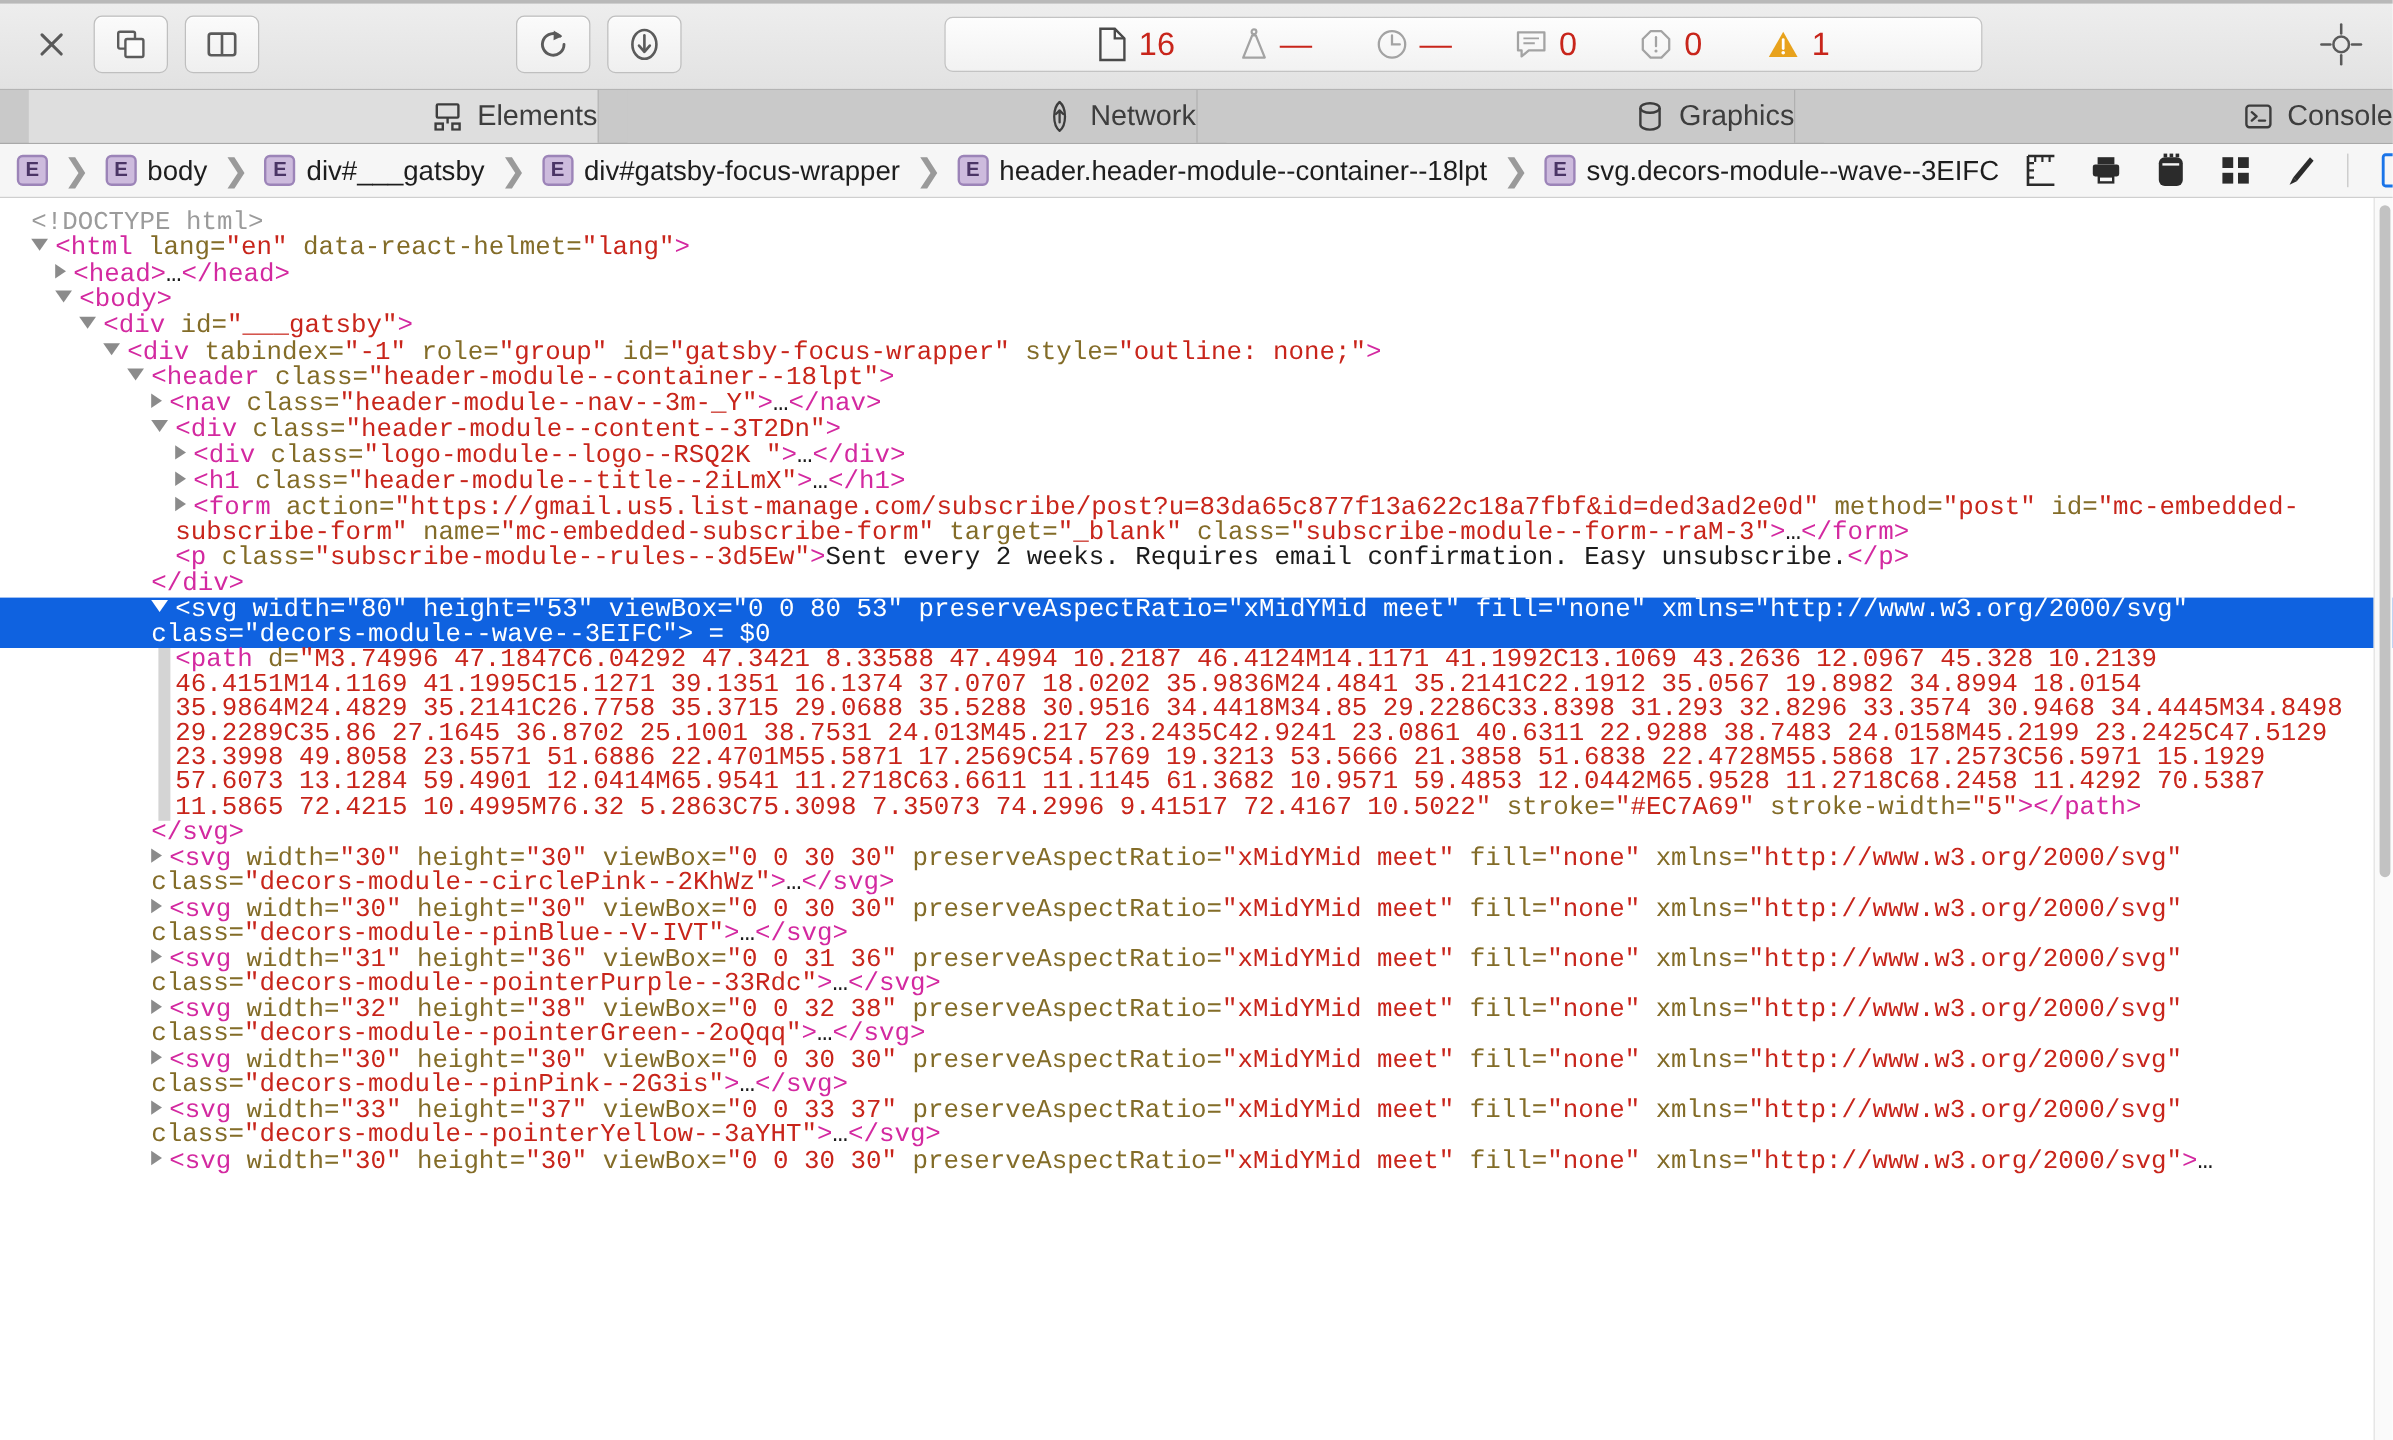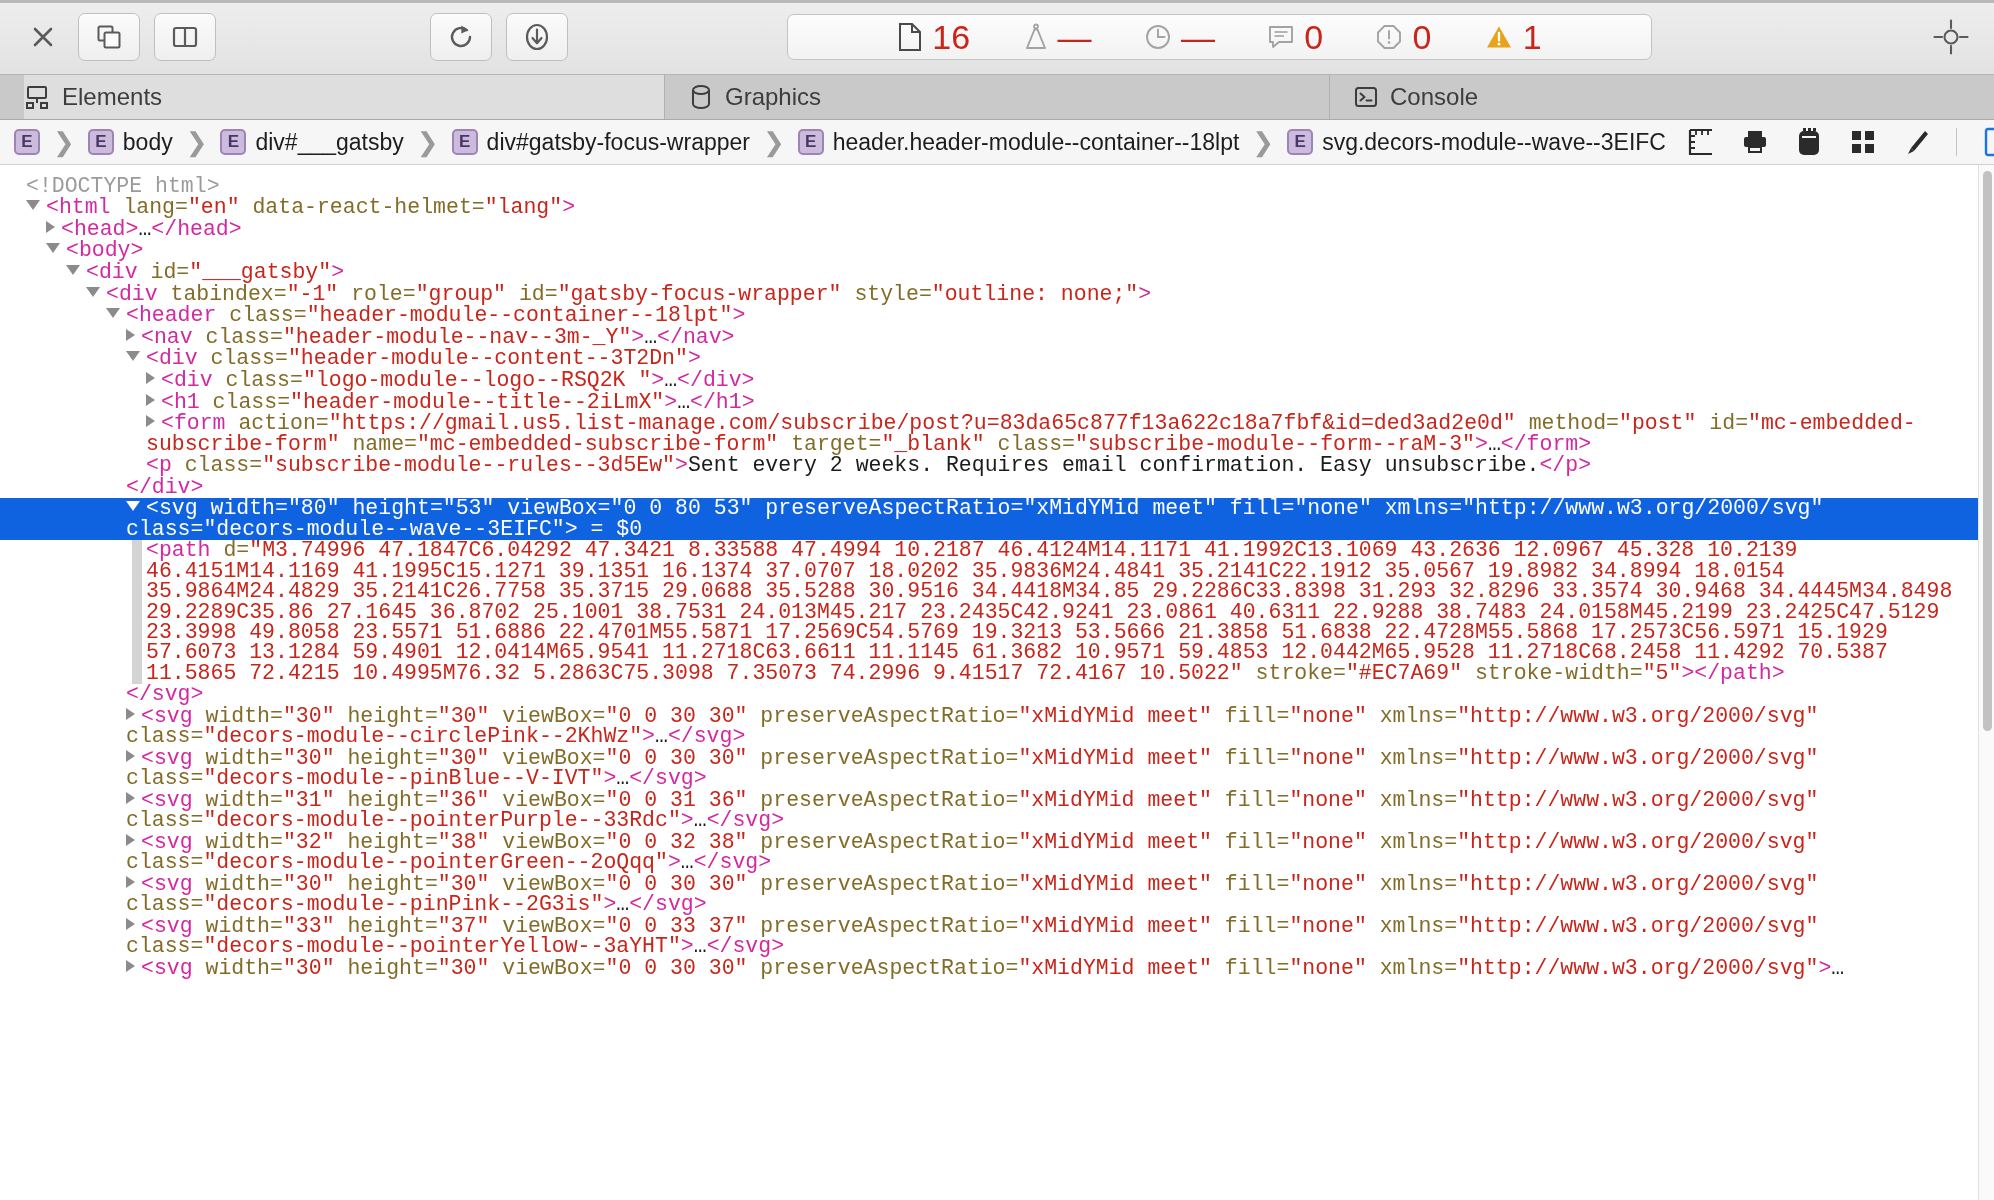--- a/index.html
+++ b/index.html
@@ -56,35 +56,35 @@
     justify-content: center;
     gap: 52px;
   }
   .stat {
     display: flex; align-items: center; gap: 9px;
     font-size: 25px;
     color: #9a9a9a;
   }
   .stat.active { color: #3a3a3a; }
   .stat.warn { color: #e8a21c; }
-  .stat .val { font-size: 34px; letter-spacing: .3px; }
+  .stat .val { font-size: 27px; letter-spacing: .3px; }
   .tb-right { margin-left: auto; display:flex; align-items:center; }
 
   
   #tabbar {
     height: 45px;
     display: flex;
     background: #c9c9c9;
     border-bottom: 1px solid #a9a9a9;
   }
   .tab {
     flex: 1 1 0;
     display: flex;
     align-items: center;
-    justify-content: flex-start;
+    justify-content: flex-end;
     gap: 12px;
     font-size: 24px;
     color: #3d3d3d;
     background: #c9c9c9;
     border-right: 1px solid #b0b0b0;
     cursor: default;
     margin-left: 24px;
   }
   .tab:last-child { border-right: none; }
   .tab.selected { background: #dedede; }
@@ -329,20 +329,29 @@
           <rect x="4" y="2" width="18" height="11" rx="1" fill="none" stroke="#3d3d3d" stroke-width="2"></rect>
           <line x1="13" y1="13" x2="13" y2="18" stroke="#3d3d3d" stroke-width="2"></line>
           <rect x="3" y="18" width="6" height="5" fill="none" stroke="#3d3d3d" stroke-width="2"></rect>
           <rect x="17" y="18" width="6" height="5" fill="none" stroke="#3d3d3d" stroke-width="2"></rect>
         </svg>
       </span>
       <span>Elements</span>
     </div>
     <div class="tab">
       <span class="ti">
+        <svg width="26" height="26" viewBox="0 0 26 26">
+          <path d="M13 1 C19 6 19 20 13 25 C7 20 7 6 13 1 Z" fill="none" stroke="#3d3d3d" stroke-width="1.9"></path>
+          <path d="M13 18 V8 M10 11 L13 8 L16 11" fill="none" stroke="#3d3d3d" stroke-width="1.9" stroke-linecap="round" stroke-linejoin="round"></path>
+        </svg>
+      </span>
+      <span>Network</span>
+    </div>
+    <div class="tab">
+      <span class="ti">
         <svg width="24" height="26" viewBox="0 0 24 26">
           <ellipse cx="12" cy="6" rx="8" ry="4" fill="none" stroke="#3d3d3d" stroke-width="2"></ellipse>
           <path d="M4 6 v14 c0 2.2 3.6 4 8 4 s8-1.8 8-4 V6" fill="none" stroke="#3d3d3d" stroke-width="2"></path>
         </svg>
       </span>
       <span>Graphics</span>
     </div>
     <div class="tab">
       <span class="ti">
         <svg width="24" height="24" viewBox="0 0 24 24">

